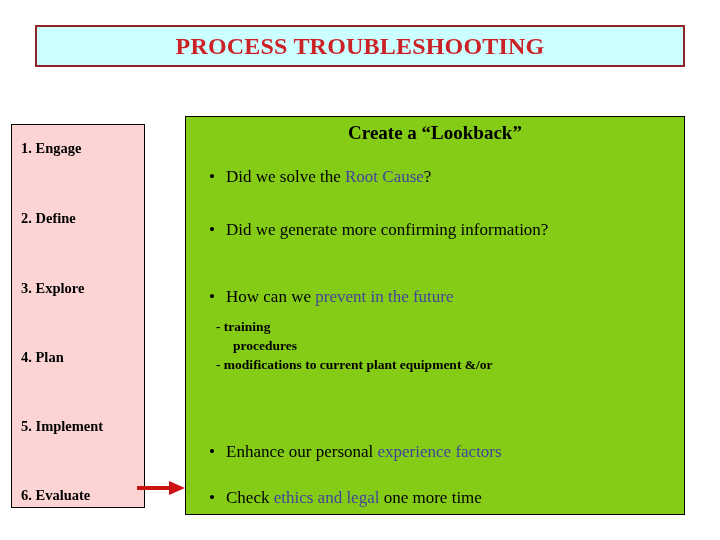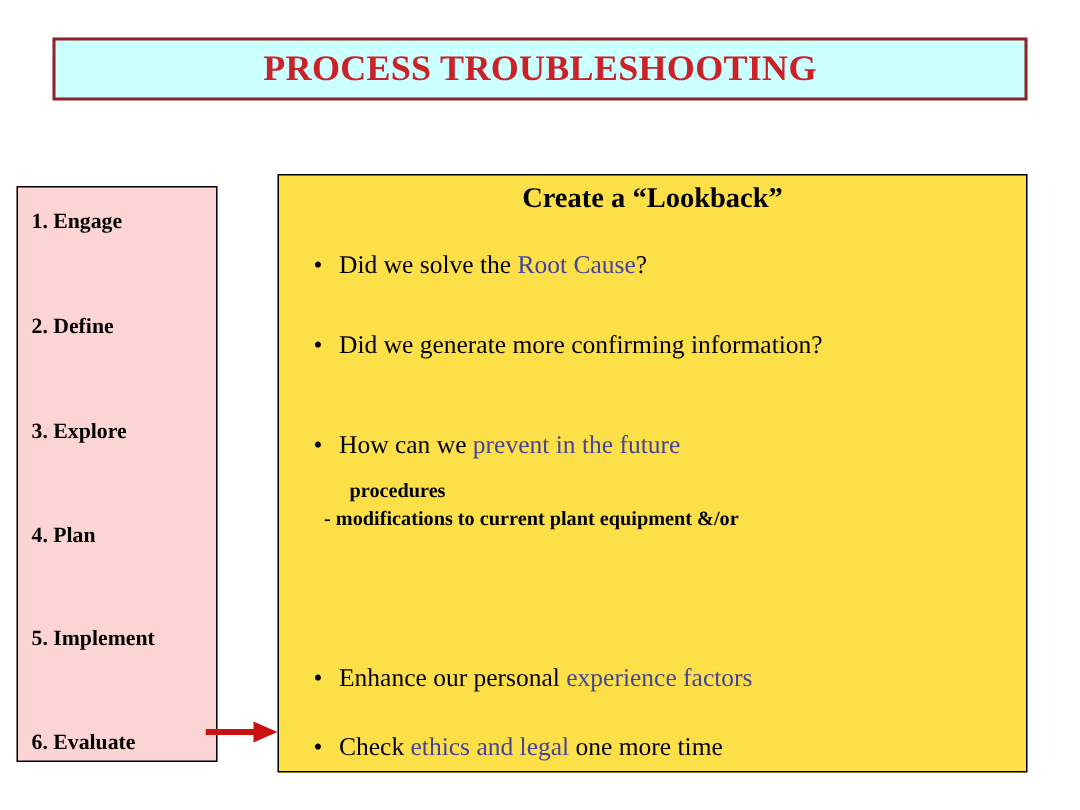--- a/index.html
+++ b/index.html
@@ -82,21 +82,21 @@
     height: 16px;
   }
 
   
   .content-box {
     position: absolute;
     left: 185px;
     top: 116px;
     width: 500px;
     height: 399px;
-    background: #fde047;
+    background: #84cc16;
     border: 1.5px solid #000000;
     box-sizing: border-box;
   }
 
   .content-heading {
     position: absolute;
     left: 0;
     top: 5px;
     width: 100%;
     text-align: center;
@@ -192,20 +192,21 @@
       <span class="bullet-dot">•</span>
       <span class="bullet-text">Did we generate more confirming information?</span>
     </div>
 
     <div class="bullet-row b2">
       <span class="bullet-dot">•</span>
       <span class="bullet-text"><span>How can we </span><span class="accent">prevent in the future</span></span>
     </div>
 
     <div class="dash-list">
+      <div class="dash-line">- training</div>
       <div class="dash-line dash-cont">procedures</div>
       <div class="dash-line">- modifications to current plant equipment &amp;/or</div>
     </div>
 
     <div class="bullet-row b3">
       <span class="bullet-dot">•</span>
       <span class="bullet-text"><span>Enhance our personal </span><span class="accent">experience factors</span></span>
     </div>
 
     <div class="bullet-row b4">

